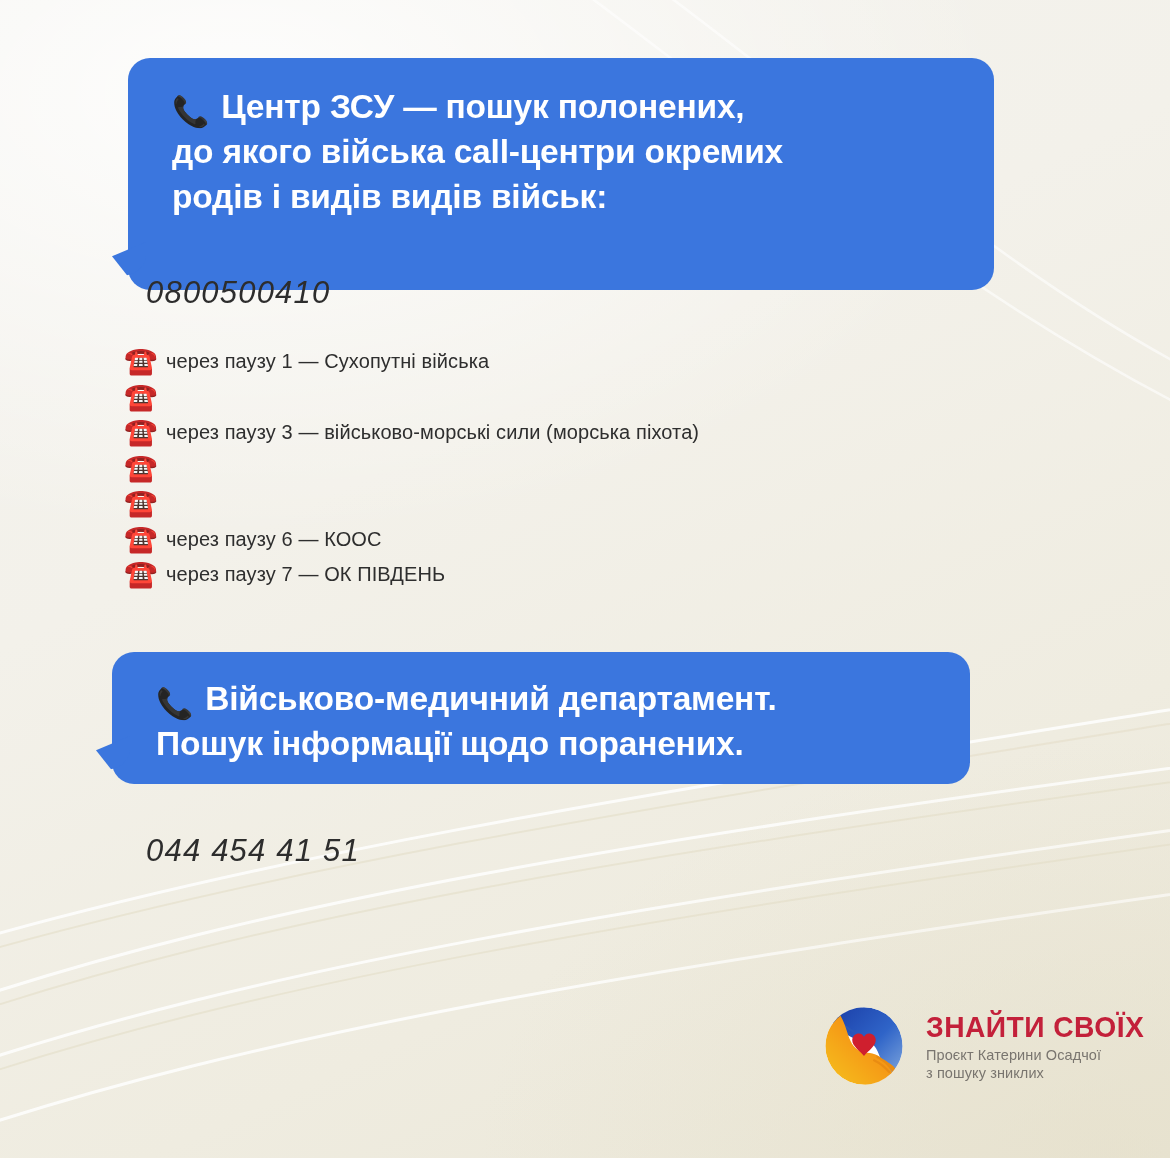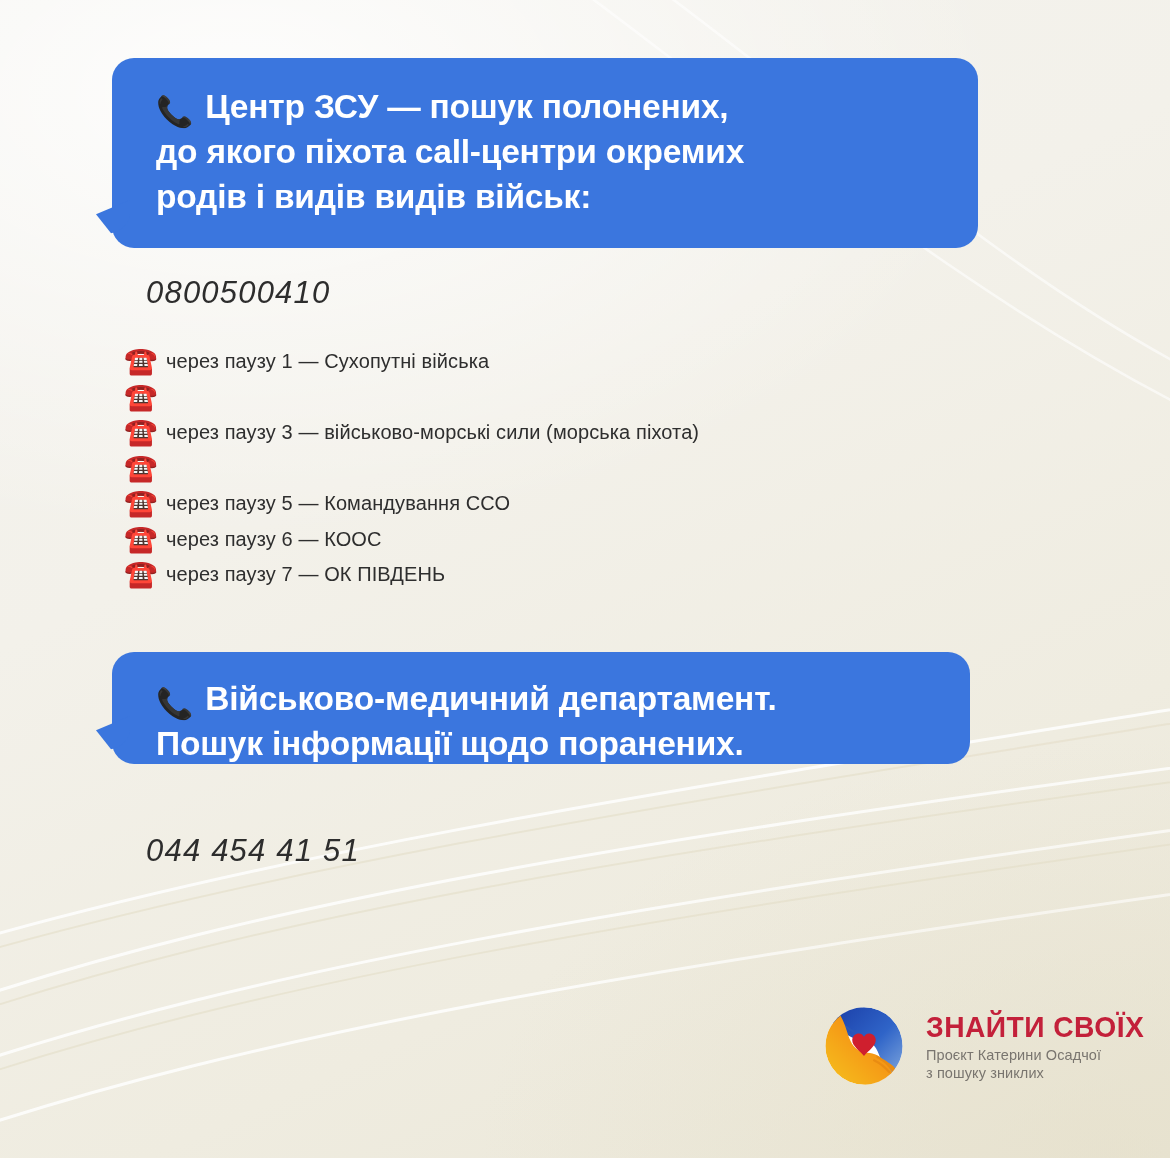--- a/index.html
+++ b/index.html
@@ -69,33 +69,33 @@
     clip-path: polygon(0% 42%, 100% 0%, 100% 100%, 46% 100%);
   }
   .bubble .btext {
     position: relative;
     z-index: 2;
     display: block;
   }
   .bubble .line { display: block; white-space: nowrap; }
 
   #bubble-1 {
-    left: 112px;
+    left: 128px;
     top: 58px;
     width: 866px;
-    height: 190px;
+    height: 232px;
     padding: 26px 30px 22px 44px;
     font-size: 33.5px;
     line-height: 45px;
   }
   #bubble-2 {
     left: 112px;
     top: 652px;
     width: 858px;
-    height: 112px;
+    height: 132px;
     padding: 24px 30px 28px 44px;
     font-size: 33.5px;
     line-height: 45px;
   }
 
   .phone-emoji {
     display: inline-block;
     vertical-align: -4px;
     margin-right: 12px;
     font-size: 30px;
@@ -205,21 +205,21 @@
       </g>
     </svg>
   </div>
   <div class="bg-sheen"></div>
 
   <div class="content">
 
     <div class="bubble" id="bubble-1">
       <span class="btext">
         <span class="line"><span class="phone-emoji">📞</span><span>Центр ЗСУ — пошук полонених,</span></span>
-        <span class="line">до якого піхота call-центри окремих</span>
+        <span class="line">до якого війська call-центри окремих</span>
         <span class="line">родів і видів видів військ:</span>
       </span>
     </div>
 
     <div class="number" id="number-1">0800500410</div>
 
     <ul class="pause-list">
       <li class="pause-item">
         <span class="booth-icon">☎️</span>
         <span class="pause-text">через паузу 1 — Сухопутні війська</span>
@@ -229,21 +229,20 @@
       </li>
       <li class="pause-item">
         <span class="booth-icon">☎️</span>
         <span class="pause-text">через паузу 3 — військово-морські сили (морська піхота)</span>
       </li>
       <li class="pause-item">
         <span class="booth-icon">☎️</span>
       </li>
       <li class="pause-item">
         <span class="booth-icon">☎️</span>
-        <span class="pause-text">через паузу 5 — Командування ССО</span>
       </li>
       <li class="pause-item">
         <span class="booth-icon">☎️</span>
         <span class="pause-text">через паузу 6 — КООС</span>
       </li>
       <li class="pause-item">
         <span class="booth-icon">☎️</span>
         <span class="pause-text">через паузу 7 — ОК ПІВДЕНЬ</span>
       </li>
     </ul>

